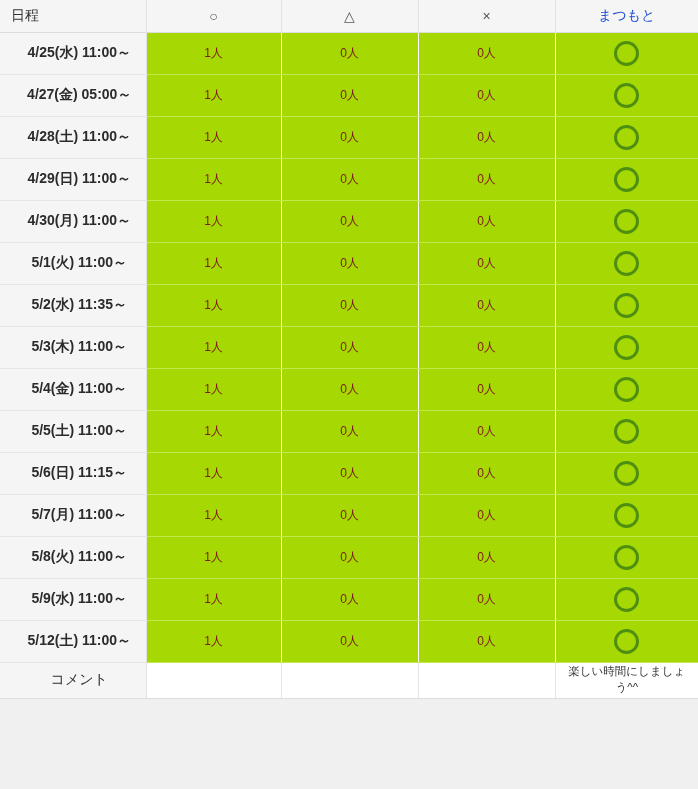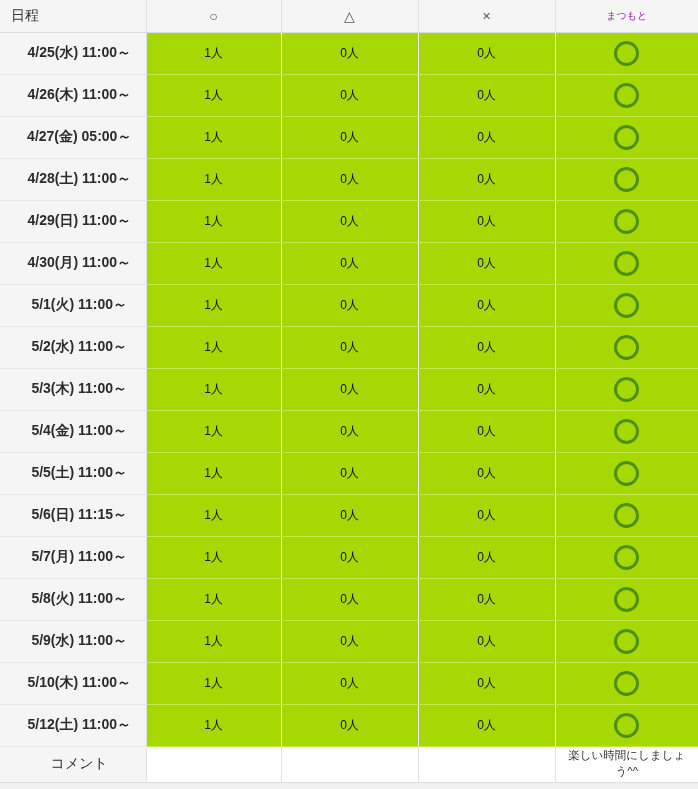--- a/index.html
+++ b/index.html
@@ -40,22 +40,22 @@
     text-align: center;
     vertical-align: middle;
     box-sizing: border-box;
   }
   thead th.date-head {
     text-align: left;
     font-size: 14px;
     color: #333333;
   }
   thead th.person-head {
-    color: #a21caf;
-    font-size: 10px;
+    color: #1d4ed8;
+    font-size: 14px;
     border-right: none;
   }
   thead th .sym {
     font-size: 14px;
     color: #555555;
     line-height: 1;
   }
 
   
   tbody td {
@@ -72,21 +72,21 @@
     font-size: 14px;
     font-weight: bold;
     padding-left: 14px;
     text-align: center;
     border-right: 1px solid #e2e2e2;
     white-space: nowrap;
   }
 
   td.count-cell {
     background: #a6d903;
-    color: #0f172a;
+    color: #7f1d1d;
     text-align: center;
     font-size: 12px;
     border-right: 1px solid #ffffff;
     border-bottom: 1px solid #c3e84d;
   }
 
   td.mark-cell {
     background: #a6d903;
     text-align: center;
     border-bottom: 1px solid #c3e84d;
@@ -153,27 +153,20 @@
   </thead>
   <tbody id="table-body">
       <tr>
         <td class="date-cell">4/25(水) 11:00～</td>
         <td class="count-cell">1人</td>
         <td class="count-cell">0人</td>
         <td class="count-cell">0人</td>
         <td class="mark-cell"><span class="ring"></span></td>
       </tr>
       <tr>
-        <td class="date-cell">4/26(木) 11:00～</td>
-        <td class="count-cell">1人</td>
-        <td class="count-cell">0人</td>
-        <td class="count-cell">0人</td>
-        <td class="mark-cell"><span class="ring"></span></td>
-      </tr>
-      <tr>
         <td class="date-cell">4/27(金) 05:00～</td>
         <td class="count-cell">1人</td>
         <td class="count-cell">0人</td>
         <td class="count-cell">0人</td>
         <td class="mark-cell"><span class="ring"></span></td>
       </tr>
       <tr>
         <td class="date-cell">4/28(土) 11:00～</td>
         <td class="count-cell">1人</td>
         <td class="count-cell">0人</td>
@@ -195,21 +188,21 @@
         <td class="mark-cell"><span class="ring"></span></td>
       </tr>
       <tr>
         <td class="date-cell">5/1(火) 11:00～</td>
         <td class="count-cell">1人</td>
         <td class="count-cell">0人</td>
         <td class="count-cell">0人</td>
         <td class="mark-cell"><span class="ring"></span></td>
       </tr>
       <tr>
-        <td class="date-cell">5/2(水) 11:00～</td>
+        <td class="date-cell">5/2(水) 11:35～</td>
         <td class="count-cell">1人</td>
         <td class="count-cell">0人</td>
         <td class="count-cell">0人</td>
         <td class="mark-cell"><span class="ring"></span></td>
       </tr>
       <tr>
         <td class="date-cell">5/3(木) 11:00～</td>
         <td class="count-cell">1人</td>
         <td class="count-cell">0人</td>
         <td class="count-cell">0人</td>
@@ -245,27 +238,20 @@
       </tr>
       <tr>
         <td class="date-cell">5/8(火) 11:00～</td>
         <td class="count-cell">1人</td>
         <td class="count-cell">0人</td>
         <td class="count-cell">0人</td>
         <td class="mark-cell"><span class="ring"></span></td>
       </tr>
       <tr>
         <td class="date-cell">5/9(水) 11:00～</td>
-        <td class="count-cell">1人</td>
-        <td class="count-cell">0人</td>
-        <td class="count-cell">0人</td>
-        <td class="mark-cell"><span class="ring"></span></td>
-      </tr>
-      <tr>
-        <td class="date-cell">5/10(木) 11:00～</td>
         <td class="count-cell">1人</td>
         <td class="count-cell">0人</td>
         <td class="count-cell">0人</td>
         <td class="mark-cell"><span class="ring"></span></td>
       </tr>
       <tr>
         <td class="date-cell">5/12(土) 11:00～</td>
         <td class="count-cell">1人</td>
         <td class="count-cell">0人</td>
         <td class="count-cell">0人</td>

